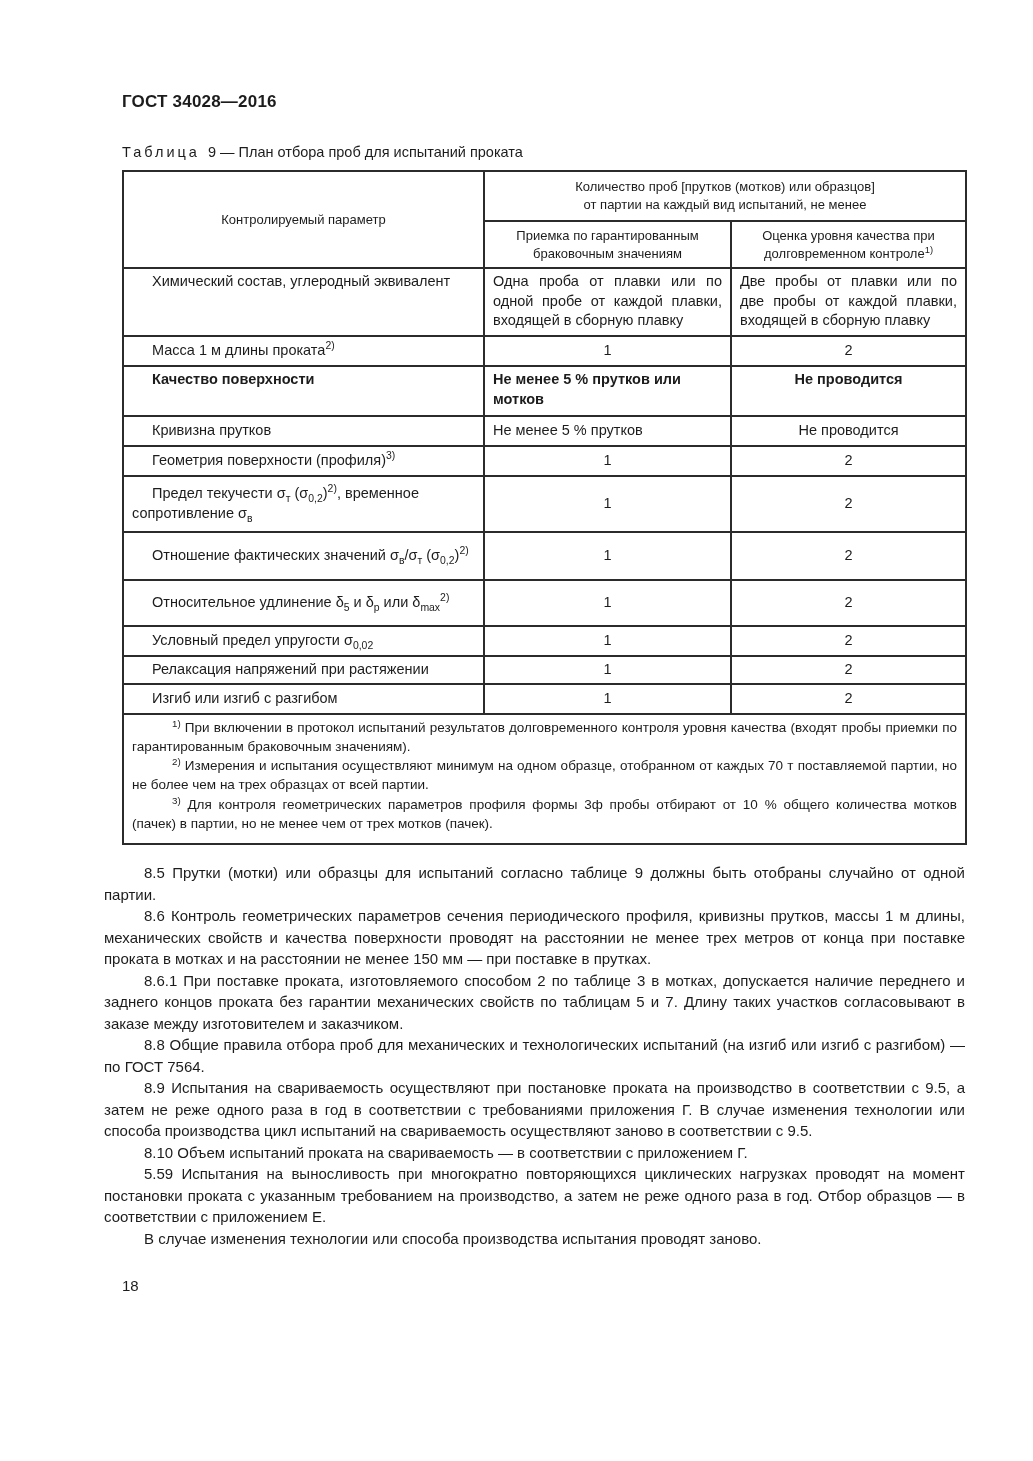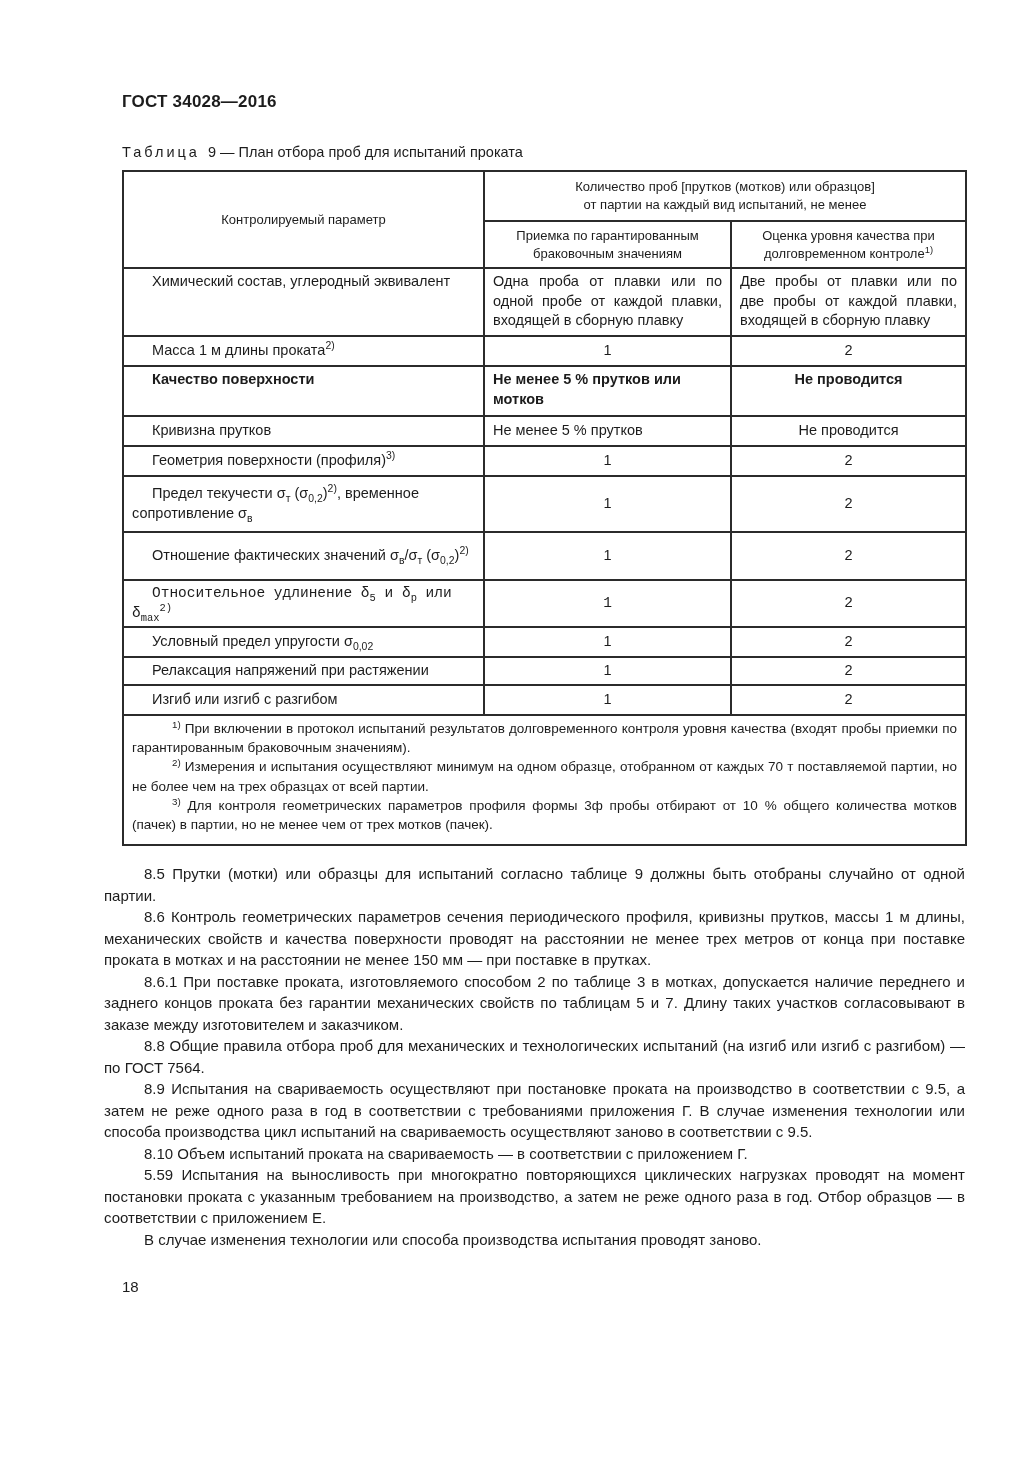--- a/index.html
+++ b/index.html
@@ -153,21 +153,21 @@
       <tr style="height:56px;">
         <td class="param">Предел текучести σ<sub>т</sub> (σ<sub>0,2</sub>)<sup>2)</sup>, временное сопротивление σ<sub>в</sub></td>
         <td class="val">1</td>
         <td class="val">2</td>
       </tr>
       <tr style="height:48px;">
         <td class="param">Отношение фактических значений σ<sub>в</sub>/σ<sub>т</sub> (σ<sub>0,2</sub>)<sup>2)</sup></td>
         <td class="val">1</td>
         <td class="val">2</td>
       </tr>
-      <tr style="height:30px;font-family:Liberation Mono, monospace;">
+      <tr style="height:46px;">
         <td class="param">Относительное удлинение δ<sub>5</sub> и δ<sub>p</sub> или δ<sub>max</sub><sup>2)</sup></td>
         <td class="val">1</td>
         <td class="val">2</td>
       </tr>
       <tr style="height:30px;">
         <td class="param">Условный предел упругости σ<sub>0,02</sub></td>
         <td class="val">1</td>
         <td class="val">2</td>
       </tr>
       <tr style="height:28px;">

